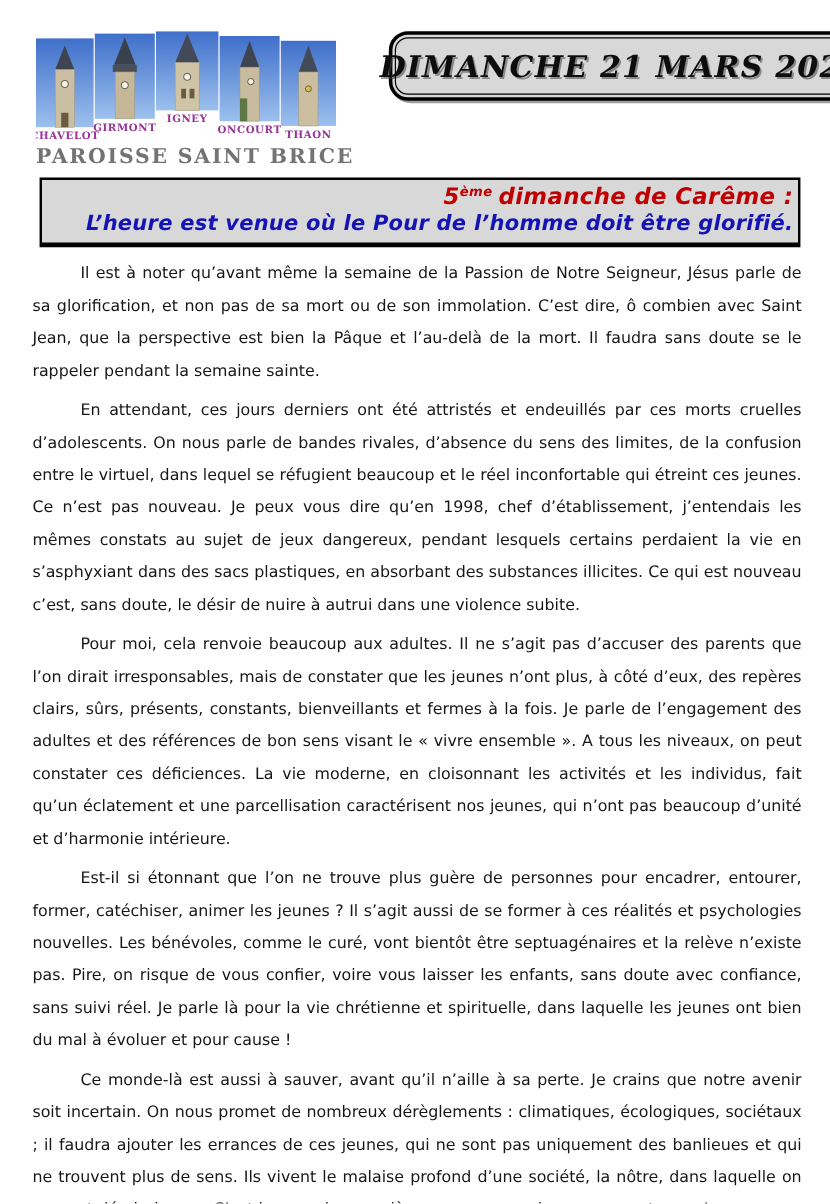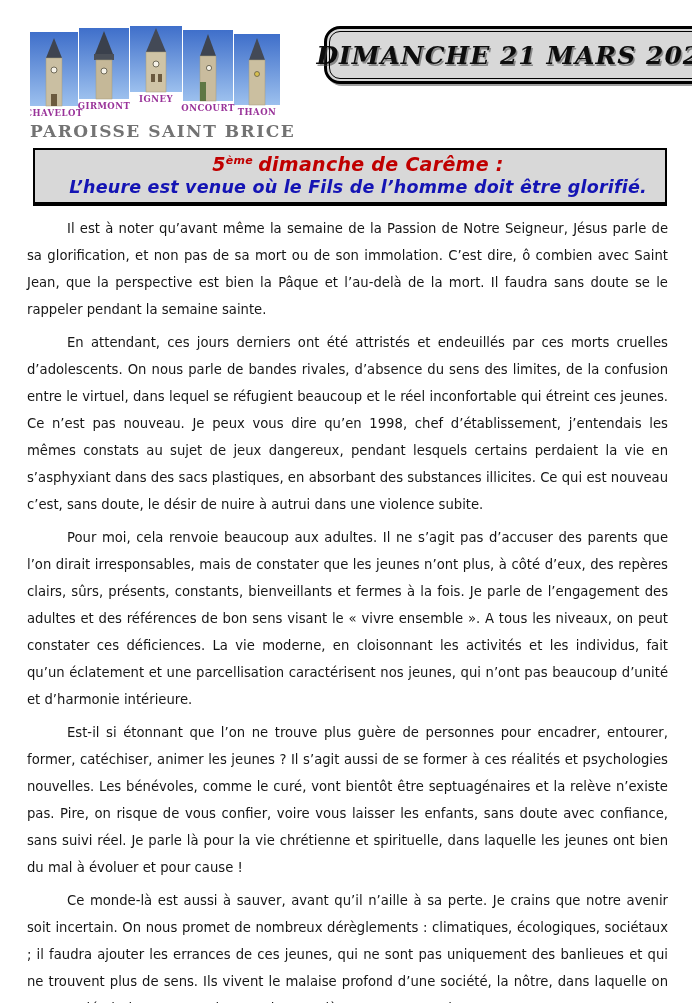--- a/index.html
+++ b/index.html
@@ -27,21 +27,21 @@
   }
   .date-text{
     font-family:"DejaVu Serif",serif;font-weight:bold;font-style:italic;
     font-size:25px;letter-spacing:1px;color:#0d0d0d;
     text-shadow:1.5px 1.5px 0 rgba(70,70,70,.55);white-space:nowrap;
   }
   
   .title-box{
     margin:7px 25px 0 33px;background:#d8d8d8;
     border:2px solid #000;border-bottom-width:4px;
-    text-align:center;padding:3px 4px 5px 20px;
+    text-align:right;padding:3px 4px 5px 20px;
   }
   .title-line1{
     font-style:italic;font-weight:bold;font-size:19px;color:#c00000;letter-spacing:.3px;
   }
   .title-line1 sup{font-size:11px;}
   .title-line1 .after-sup{margin-left:5px;}
   .title-line2{
     font-style:italic;font-weight:bold;font-size:17.5px;color:#1414b4;letter-spacing:.2px;margin-top:2px;
   }
   
@@ -118,21 +118,21 @@
 
   <div class="date-box">
     <span class="date-text">DIMANCHE 21 MARS 2021</span>
   </div>
 </div>
 
 <div class="title-box">
   <div class="title-line1">
     <span>5</span><sup>ème</sup><span class="after-sup">dimanche de Carême :</span>
   </div>
-  <div class="title-line2">L’heure est venue où le Fils de l’homme doit être glorifié.</div>
+  <div class="title-line2">L’heure est venue où le Pour de l’homme doit être glorifié.</div>
 </div>
 
 <div class="article">
   <p>Il est à noter qu’avant même la semaine de la Passion de Notre Seigneur, Jésus parle de sa glorification, et non pas de sa mort ou de son immolation. C’est dire, ô combien avec Saint Jean, que la perspective est bien la Pâque et l’au-delà de la mort. Il faudra sans doute se le rappeler pendant la semaine sainte.</p>
   <p>En attendant, ces jours derniers ont été attristés et endeuillés par ces morts cruelles d’adolescents. On nous parle de bandes rivales, d’absence du sens des limites, de la confusion entre le virtuel, dans lequel se réfugient beaucoup et le réel inconfortable qui étreint ces jeunes. Ce n’est pas nouveau. Je peux vous dire qu’en 1998, chef d’établissement, j’entendais les mêmes constats au sujet de jeux dangereux, pendant lesquels certains perdaient la vie en s’asphyxiant dans des sacs plastiques, en absorbant des substances illicites. Ce qui est nouveau c’est, sans doute, le désir de nuire à autrui dans une violence subite.</p>
   <p>Pour moi, cela renvoie beaucoup aux adultes. Il ne s’agit pas d’accuser des parents que l’on dirait irresponsables, mais de constater que les jeunes n’ont plus, à côté d’eux, des repères clairs, sûrs, présents, constants, bienveillants et fermes à la fois. Je parle de l’engagement des adultes et des références de bon sens visant le « vivre ensemble ». A tous les niveaux, on peut constater ces déficiences. La vie moderne, en cloisonnant les activités et les individus, fait qu’un éclatement et une parcellisation caractérisent nos jeunes, qui n’ont pas beaucoup d’unité et d’harmonie intérieure.</p>
   <p>Est-il si étonnant que l’on ne trouve plus guère de personnes pour encadrer, entourer, former, catéchiser, animer les jeunes ? Il s’agit aussi de se former à ces réalités et psychologies nouvelles. Les bénévoles, comme le curé, vont bientôt être septuagénaires et la relève n’existe pas. Pire, on risque de vous confier, voire vous laisser les enfants, sans doute avec confiance, sans suivi réel. Je parle là pour la vie chrétienne et spirituelle, dans laquelle les jeunes ont bien du mal à évoluer et pour cause !</p>
   <p>Ce monde-là est aussi à sauver, avant qu’il n’aille à sa perte. Je crains que notre avenir soit incertain. On nous promet de nombreux dérèglements : climatiques, écologiques, sociétaux ; il faudra ajouter les errances de ces jeunes, qui ne sont pas uniquement des banlieues et qui ne trouvent plus de sens. Ils vivent le malaise profond d’une société, la nôtre, dans laquelle on ne peut démissionner. C’est le sens de ma prière pour eux, ces jeunes, en ce temps !</p>
   <div class="signature">Jésus Philippe.</div>
 </div>

